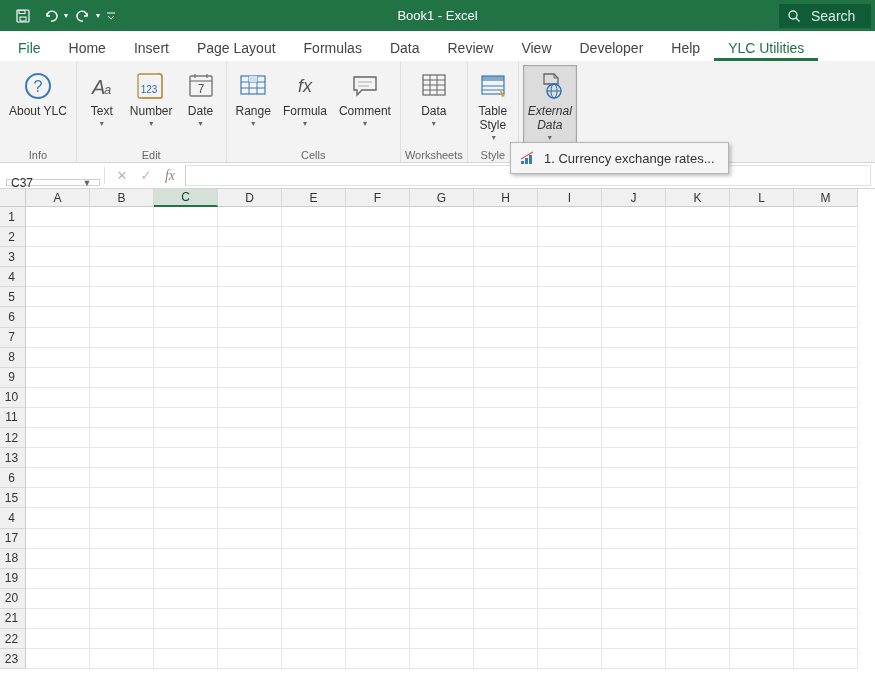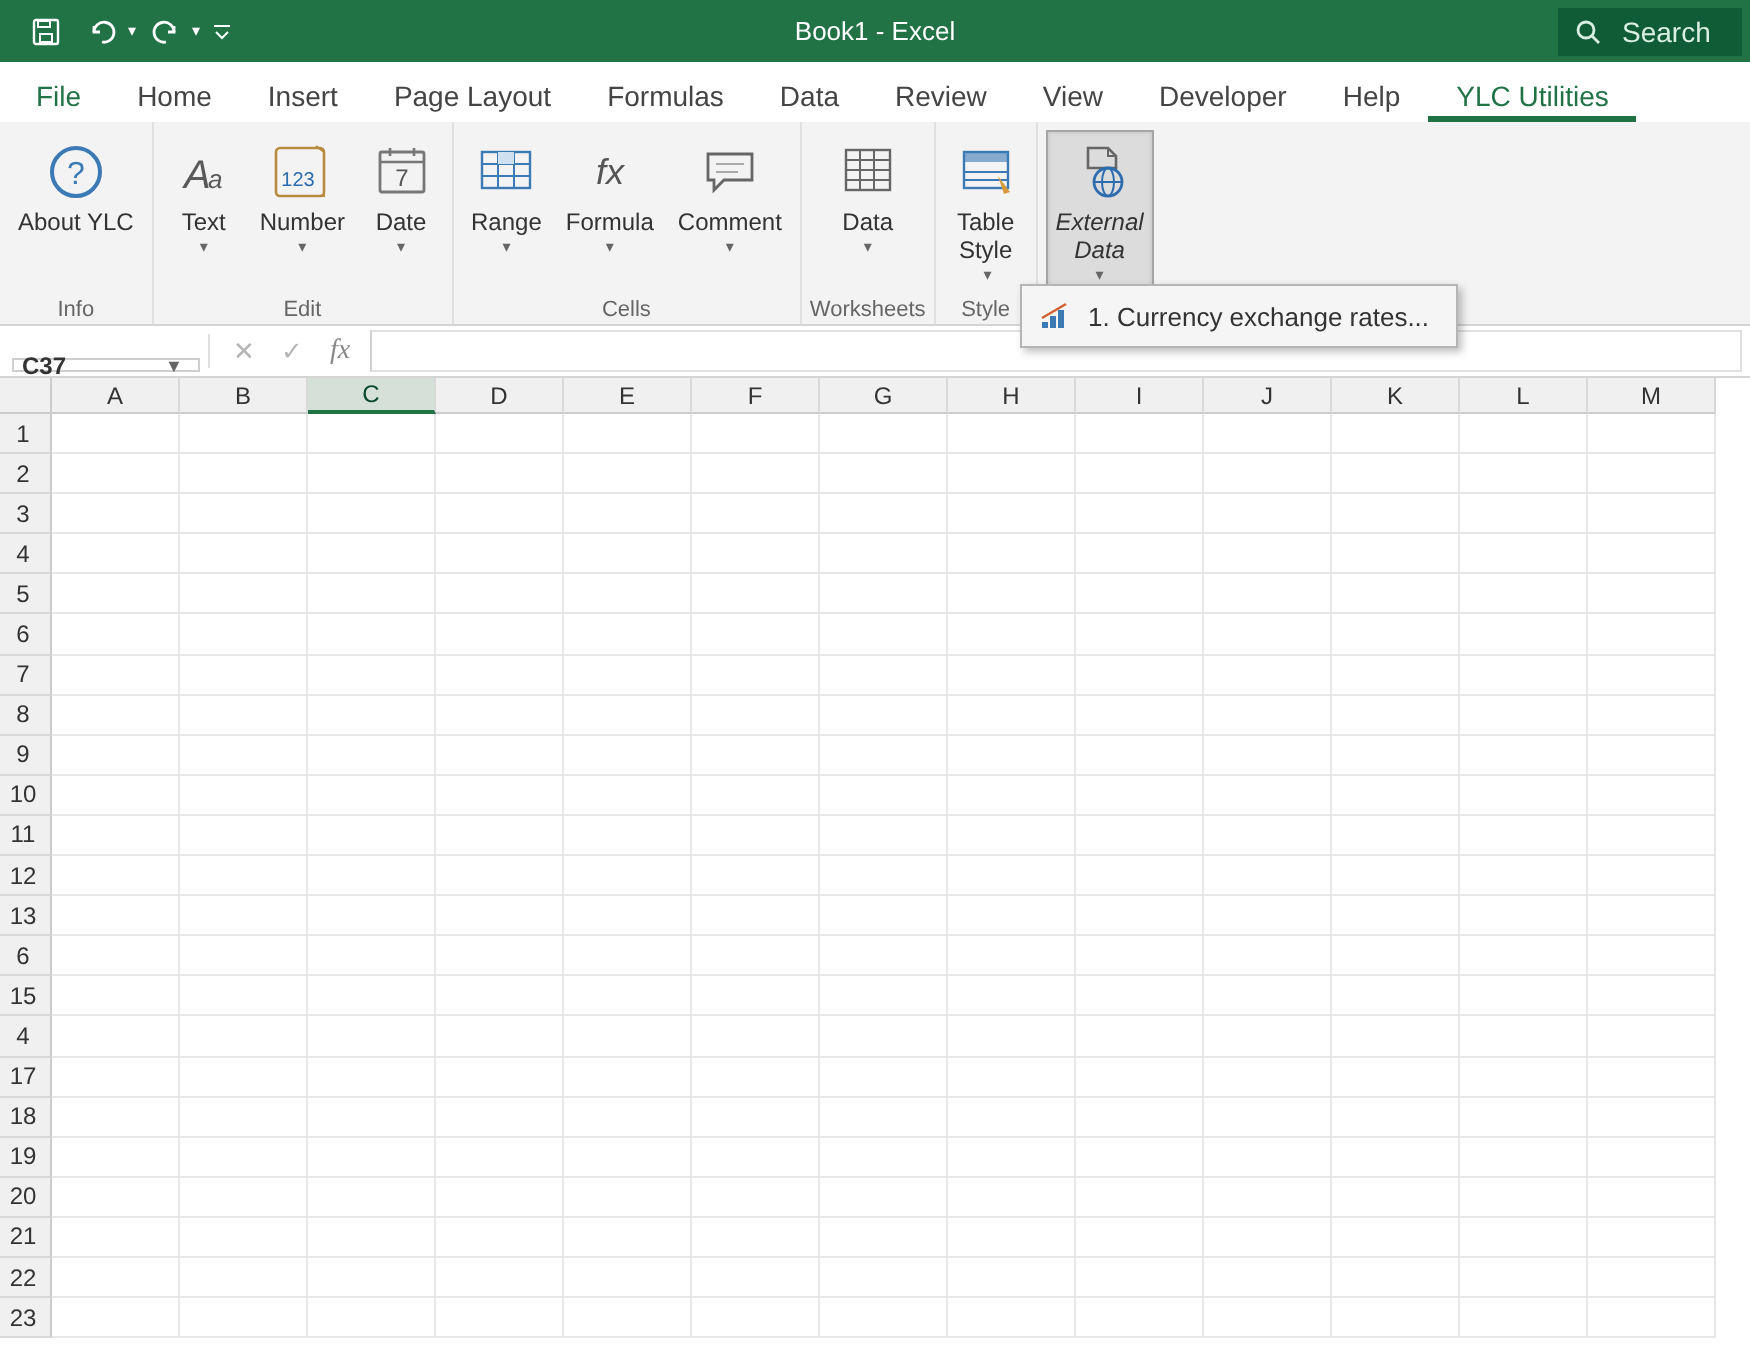--- a/index.html
+++ b/index.html
@@ -30,21 +30,21 @@
 .rbtn .lbl { font-size: 12px; color: #333; line-height: 14px; text-align: center; margin-top: 2px; }
 .rbtn .chev { font-size: 8px; color: #666; margin-top: 1px; }
 
 
 .dropdown { position: absolute; left: 510px; top: 142px; background: #f5f5f5; border: 1px solid #b5b5b5; box-shadow: 2px 2px 4px rgba(0,0,0,0.25); padding: 2px; z-index: 100; }
 .dropdown-item { display: flex; align-items: center; gap: 8px; padding: 4px 10px 4px 6px; font-size: 13px; color: #333; cursor: pointer; background: #f5f5f5; border: 1px solid transparent; }
 .dropdown-item .ditem-ico { width: 16px; height: 16px; display:flex; align-items:center; justify-content:center; }
 
 
 .formulabar { height: 26px; display: flex; align-items: stretch; border-bottom: 1px solid #d4d4d4; background: #fff; }
-.namebox { width: 94px; border: 1px solid #cfcfcf; margin: 16px 2px 2px 6px; display: flex; align-items: center; padding: 0 4px; font-size: 12px; color: #333; position: relative; font-weight: bold; }
+.namebox { width: 94px; border: 1px solid #cfcfcf; margin: 16px 2px 2px 6px; display: flex; align-items: center; padding: 0 4px; font-size: 12px; color: #333; position: relative; }
 .namebox .dd { margin-left: auto; width: 16px; text-align: center; color: #666; font-size: 9px; cursor: pointer; }
 .fbar-sep { width: 1px; background: #e0e0e0; margin: 4px 2px; }
 .fbar-btns { display: flex; align-items: center; gap: 2px; padding: 0 4px; }
 .fbar-btn { width: 22px; height: 20px; display: flex; align-items: center; justify-content: center; color: #b5b5b5; font-size: 13px; cursor: pointer; }
 .fbar-fx { font-style: italic; font-family: "Times New Roman", serif; color: #888; font-size: 14px; }
 .formula-input { flex: 1; border: 1px solid #e0e0e0; border-left: 1px solid #cfcfcf; margin: 2px 4px 2px 0; padding: 0 4px; font-size: 12px; }
 
 
 .grid-wrap { position: relative; }
 .corner { position: absolute; left: 0; top: 0; width: 26px; height: 18px; background: #f0f0f0; border-right: 1px solid #ccc; border-bottom: 1px solid #ccc; }

